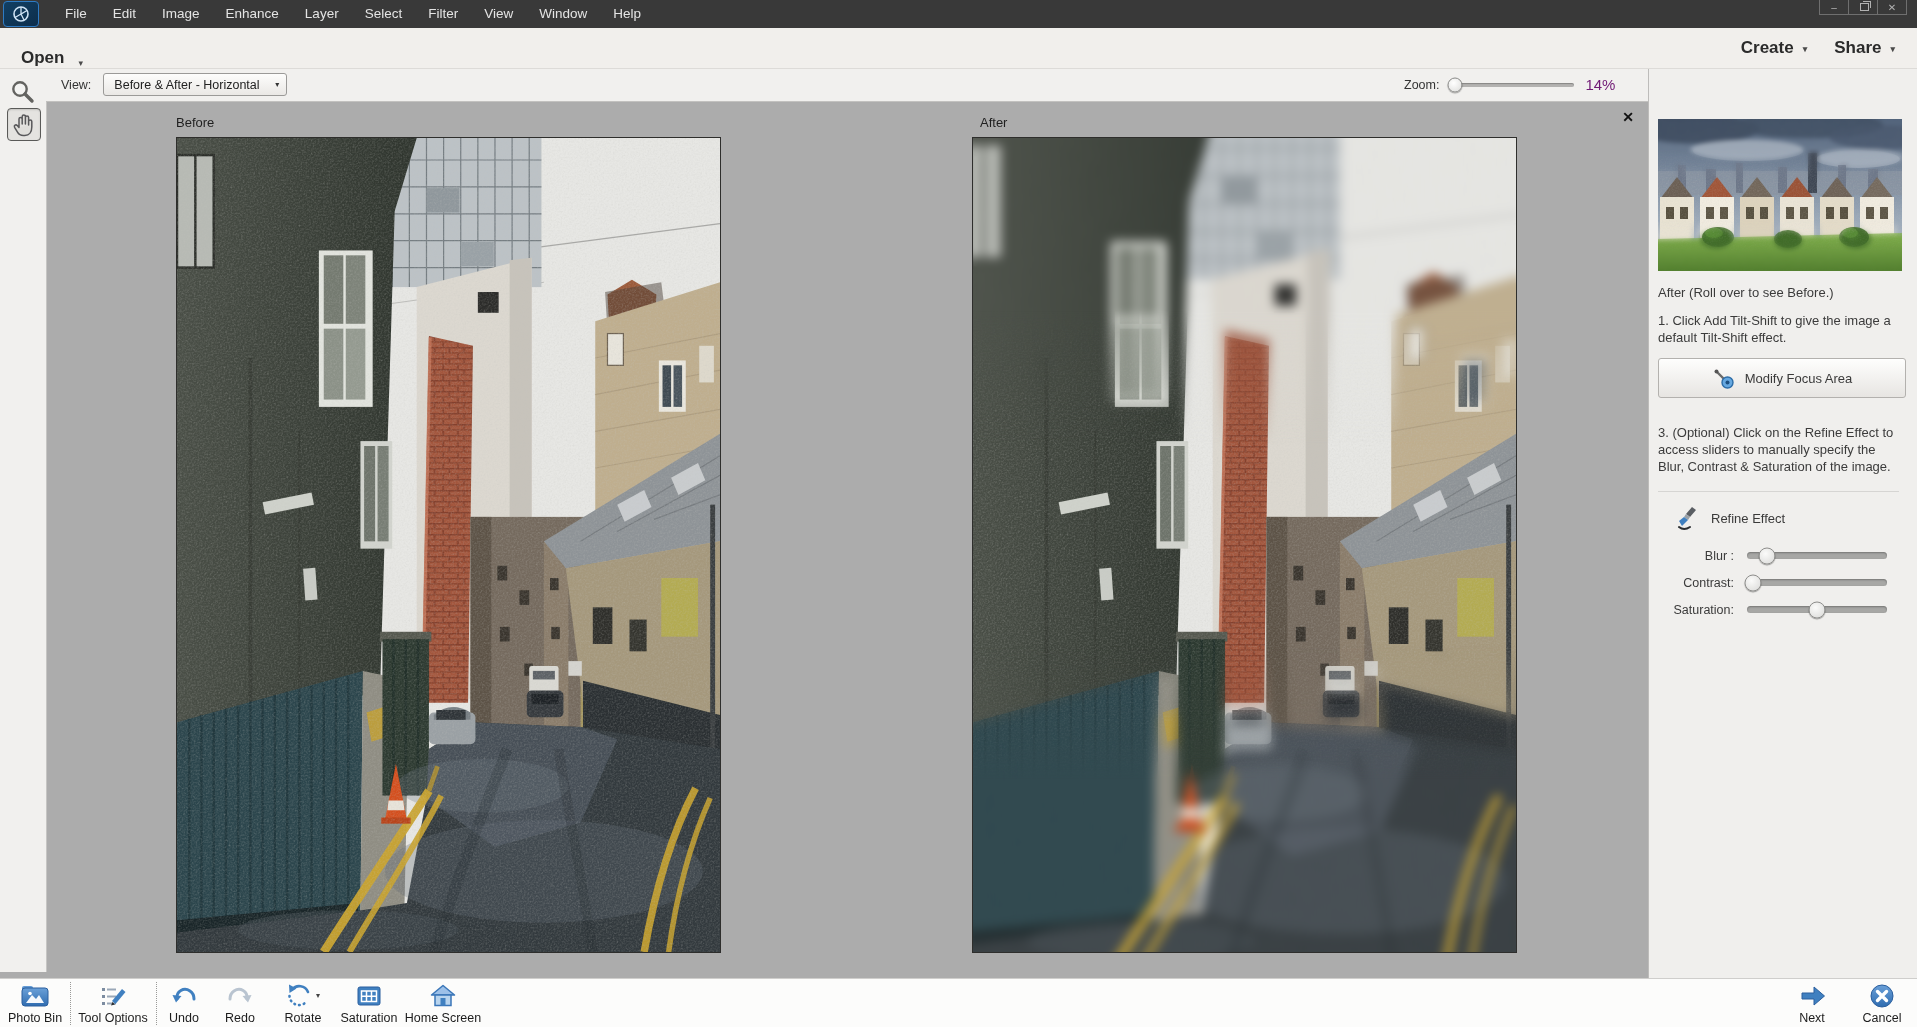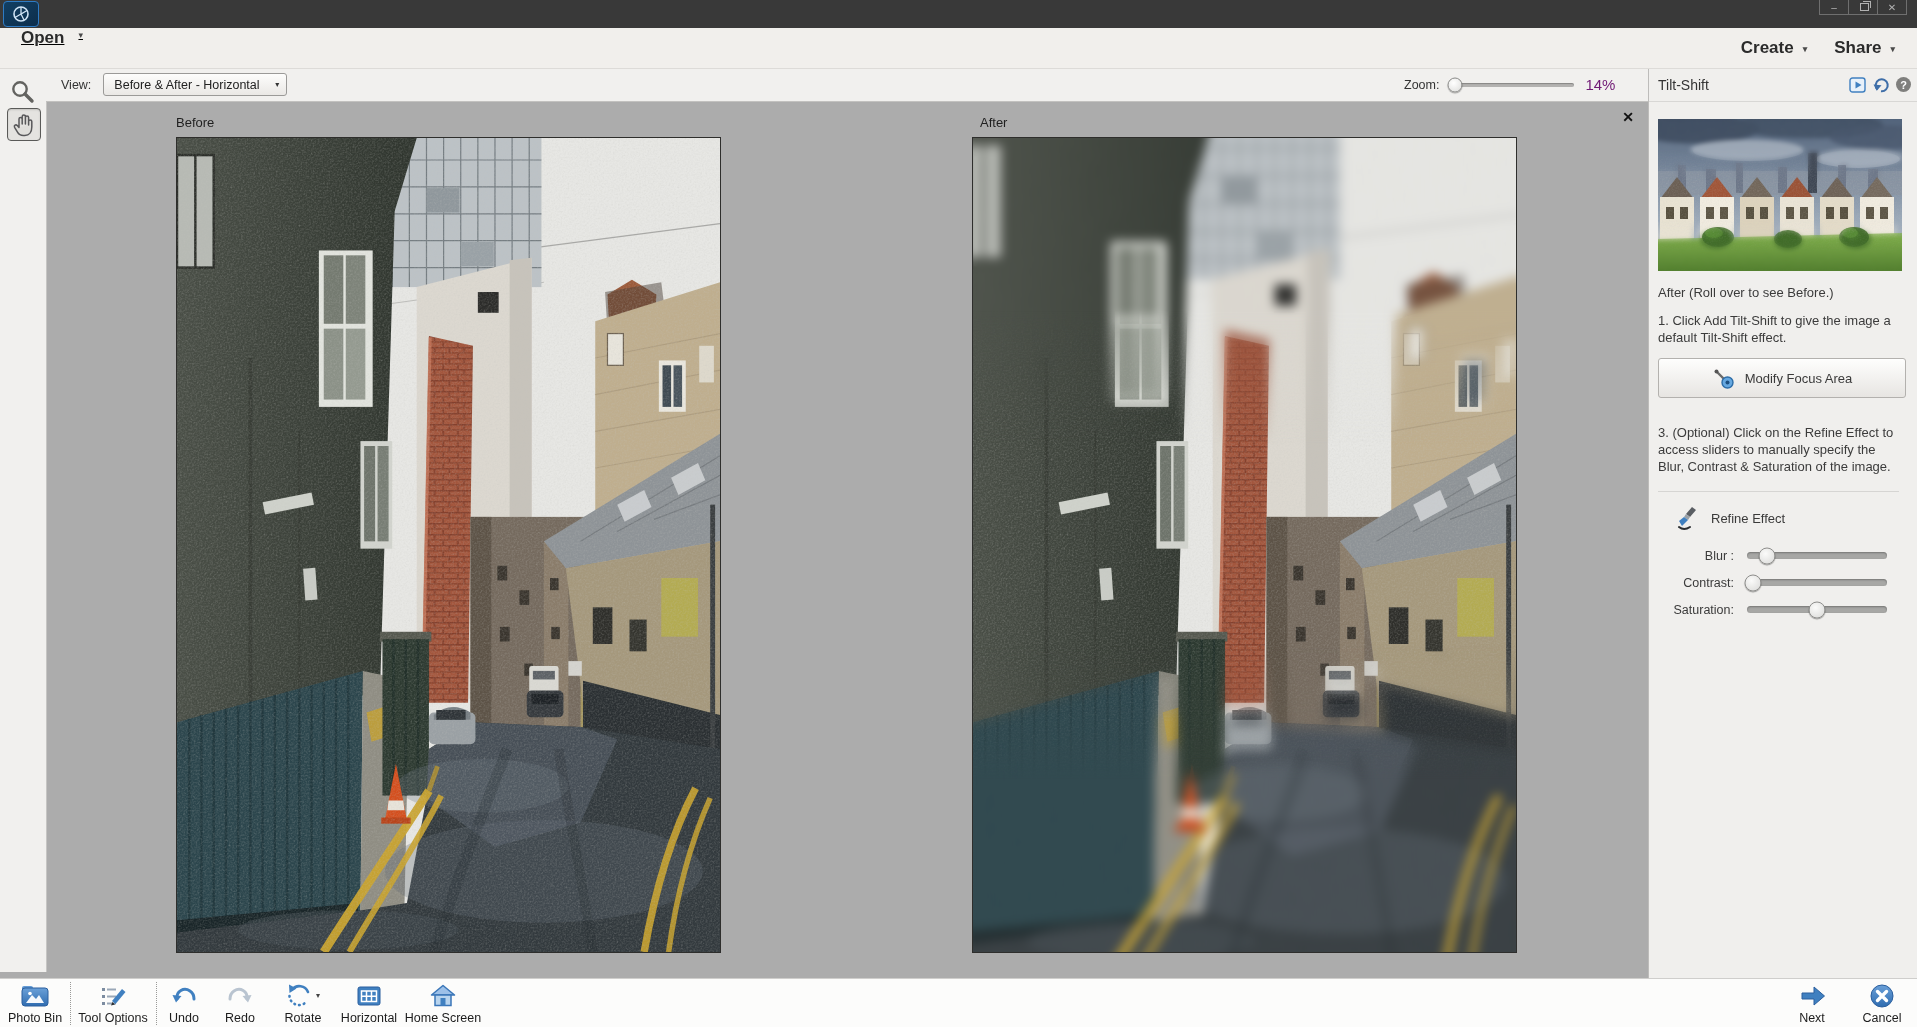--- a/index.html
+++ b/index.html
@@ -16,21 +16,21 @@
   .menu-item{color:#e4e4e4;font-size:13.5px;padding:0 13px;line-height:28px;cursor:default;}
   .wincontrols{position:absolute;right:10px;top:0;display:flex;border:1px solid #6f6f6f;border-top:none;}
   .wc{width:28px;height:14px;display:flex;align-items:center;justify-content:center;
       color:#b2b2b2;font-size:10px;border-left:1px solid #6f6f6f;}
   .wc:first-child{border-left:none;}
   .restore-box{width:7px;height:6px;border:1px solid #b2b2b2;position:relative;margin-left:2px;}
   .restore-box::before{content:"";position:absolute;left:2px;top:-3px;width:7px;height:6px;border:1px solid #b2b2b2;border-bottom:none;border-left:none;}
   
   #actionbar{position:absolute;left:0;top:28px;width:100%;height:40px;background:#f1efec;
              border-bottom:1px solid #dddbd8;z-index:25;}
-  .open-wrap{position:absolute;left:21px;top:0;height:40px;display:flex;align-items:flex-start;text-decoration:underline;}
+  .open-wrap{position:absolute;left:21px;top:0;height:40px;display:flex;align-items:flex-end;}
   .open-label{font-size:17px;font-weight:bold;color:#2b2b2b;}
   .caret{font-size:9px;color:#4a4a4a;margin-left:14px;padding-top:2px;}
   .tabs{position:absolute;left:836px;top:0;height:40px;display:flex;align-items:stretch;}
   .tab{display:flex;align-items:center;padding:0 24px;font-size:17px;font-weight:bold;color:#222;}
   .tab.active{background:#565656;color:#fff;}
   .cs-wrap{position:absolute;right:22px;top:0;height:40px;display:flex;align-items:center;gap:27px;}
   .cs-item{display:flex;align-items:center;font-size:17px;font-weight:bold;color:#2b2b2b;}
   .cs-item .caret{margin-left:9px;}
   
   #optionsbar{position:absolute;left:46px;top:68px;width:1602px;height:33px;background:#f1f0ee;
@@ -338,20 +338,32 @@
   </defs>
 </svg>
 
 <div id="titlebar">
   <div class="logo">
     <svg width="22" height="20" viewBox="0 0 22 20">
       <circle cx="11" cy="10" r="7" fill="none" stroke="#cfe3f5" stroke-width="1.6"></circle>
       <path d="M11,3 L11,10 L17,6.5 M11,10 L5,13.5 M11,10 L14,16" stroke="#cfe3f5" stroke-width="1.3" fill="none"></path>
     </svg>
   </div>
+  <div class="menu">
+    <span class="menu-item">File</span>
+    <span class="menu-item">Edit</span>
+    <span class="menu-item">Image</span>
+    <span class="menu-item">Enhance</span>
+    <span class="menu-item">Layer</span>
+    <span class="menu-item">Select</span>
+    <span class="menu-item">Filter</span>
+    <span class="menu-item">View</span>
+    <span class="menu-item">Window</span>
+    <span class="menu-item">Help</span>
+  </div>
   <div class="wincontrols">
     <div class="wc">
         <span>–</span>
       </div>
     <div class="wc">
         <span class="restore-box"></span>
       </div>
     <div class="wc">
         <span>✕</span>
       </div>
@@ -421,34 +433,20 @@
     <div class="tsblur">
       <svg viewBox="0 0 444 666" preserveAspectRatio="none" style="position:absolute;inset:0;width:100%;height:100%;">
           <use href="#alleyScene"></use>
         </svg>
     </div>
   </div>
   <span class="ws-close">✕</span>
 </div>
 
 <div id="panel">
-  <div class="panel-header">
-    <span class="panel-title">Tilt-Shift</span>
-    <div class="panel-icons">
-      <svg width="17" height="16" viewBox="0 0 17 16">
-        <rect x="1" y="1" width="15" height="14" rx="2.5" fill="#e8f1fa" stroke="#4080c0" stroke-width="1.4"></rect>
-        <polygon points="6.5,4.5 12.5,8 6.5,11.5" fill="#4080c0"></polygon>
-      </svg>
-      <svg width="18" height="16" viewBox="0 0 18 16">
-        <path d="M5.5,12.5 A6,6 0 1 1 9,14.2" fill="none" stroke="#3f6ea8" stroke-width="2.1"></path>
-        <polygon points="1.5,7.5 9.5,8.2 4.8,13.8" fill="#3f6ea8"></polygon>
-      </svg>
-      <span class="help-badge">?</span>
-    </div>
-  </div>
   <div class="pbody">
     <div class="thumb">
       <svg viewBox="0 0 244 152" preserveAspectRatio="none">
           <use href="#housesScene"></use>
         </svg>
       <div class="tsblur">
         <svg viewBox="0 0 244 152" preserveAspectRatio="none" style="position:absolute;inset:0;width:100%;height:100%;">
             <use href="#housesScene"></use>
           </svg>
       </div>
@@ -562,21 +560,21 @@
     <div class="tlabel">Rotate</div>
   </div>
   <div class="titem" style="left:336px;width:66px;">
     <div class="ticon">
       <svg width="26" height="26" viewBox="0 0 26 26">
         <rect x="2" y="4" width="22" height="18" rx="2" fill="#4080c0" stroke="#2b5f9e"></rect>
         <rect x="5.5" y="8" width="15" height="10.5" fill="none" stroke="#fff" stroke-width="1.5"></rect>
         <path d="M10.5,8 V18.5 M15.5,8 V18.5 M5.5,13.2 H20.5" stroke="#fff" stroke-width="1.5"></path>
       </svg>
     </div>
-    <div class="tlabel">Horizontal</div>
+    <div class="tlabel">Saturation</div>
   </div>
   <div class="titem" style="left:404px;width:78px;">
     <div class="ticon">
       <svg width="26" height="26" viewBox="0 0 26 26">
         <polygon points="13,2.5 24.5,12 1.5,12" fill="#9cc0e8" stroke="#3a76b8" stroke-width="1.5" stroke-linejoin="round"></polygon>
         <rect x="5" y="12" width="16" height="10.5" fill="#b8d4ee" stroke="#3a76b8" stroke-width="1.5"></rect>
         <rect x="10.5" y="15" width="5" height="7.5" fill="#4080c0"></rect>
       </svg>
     </div>
     <div class="tlabel">Home Screen</div>

